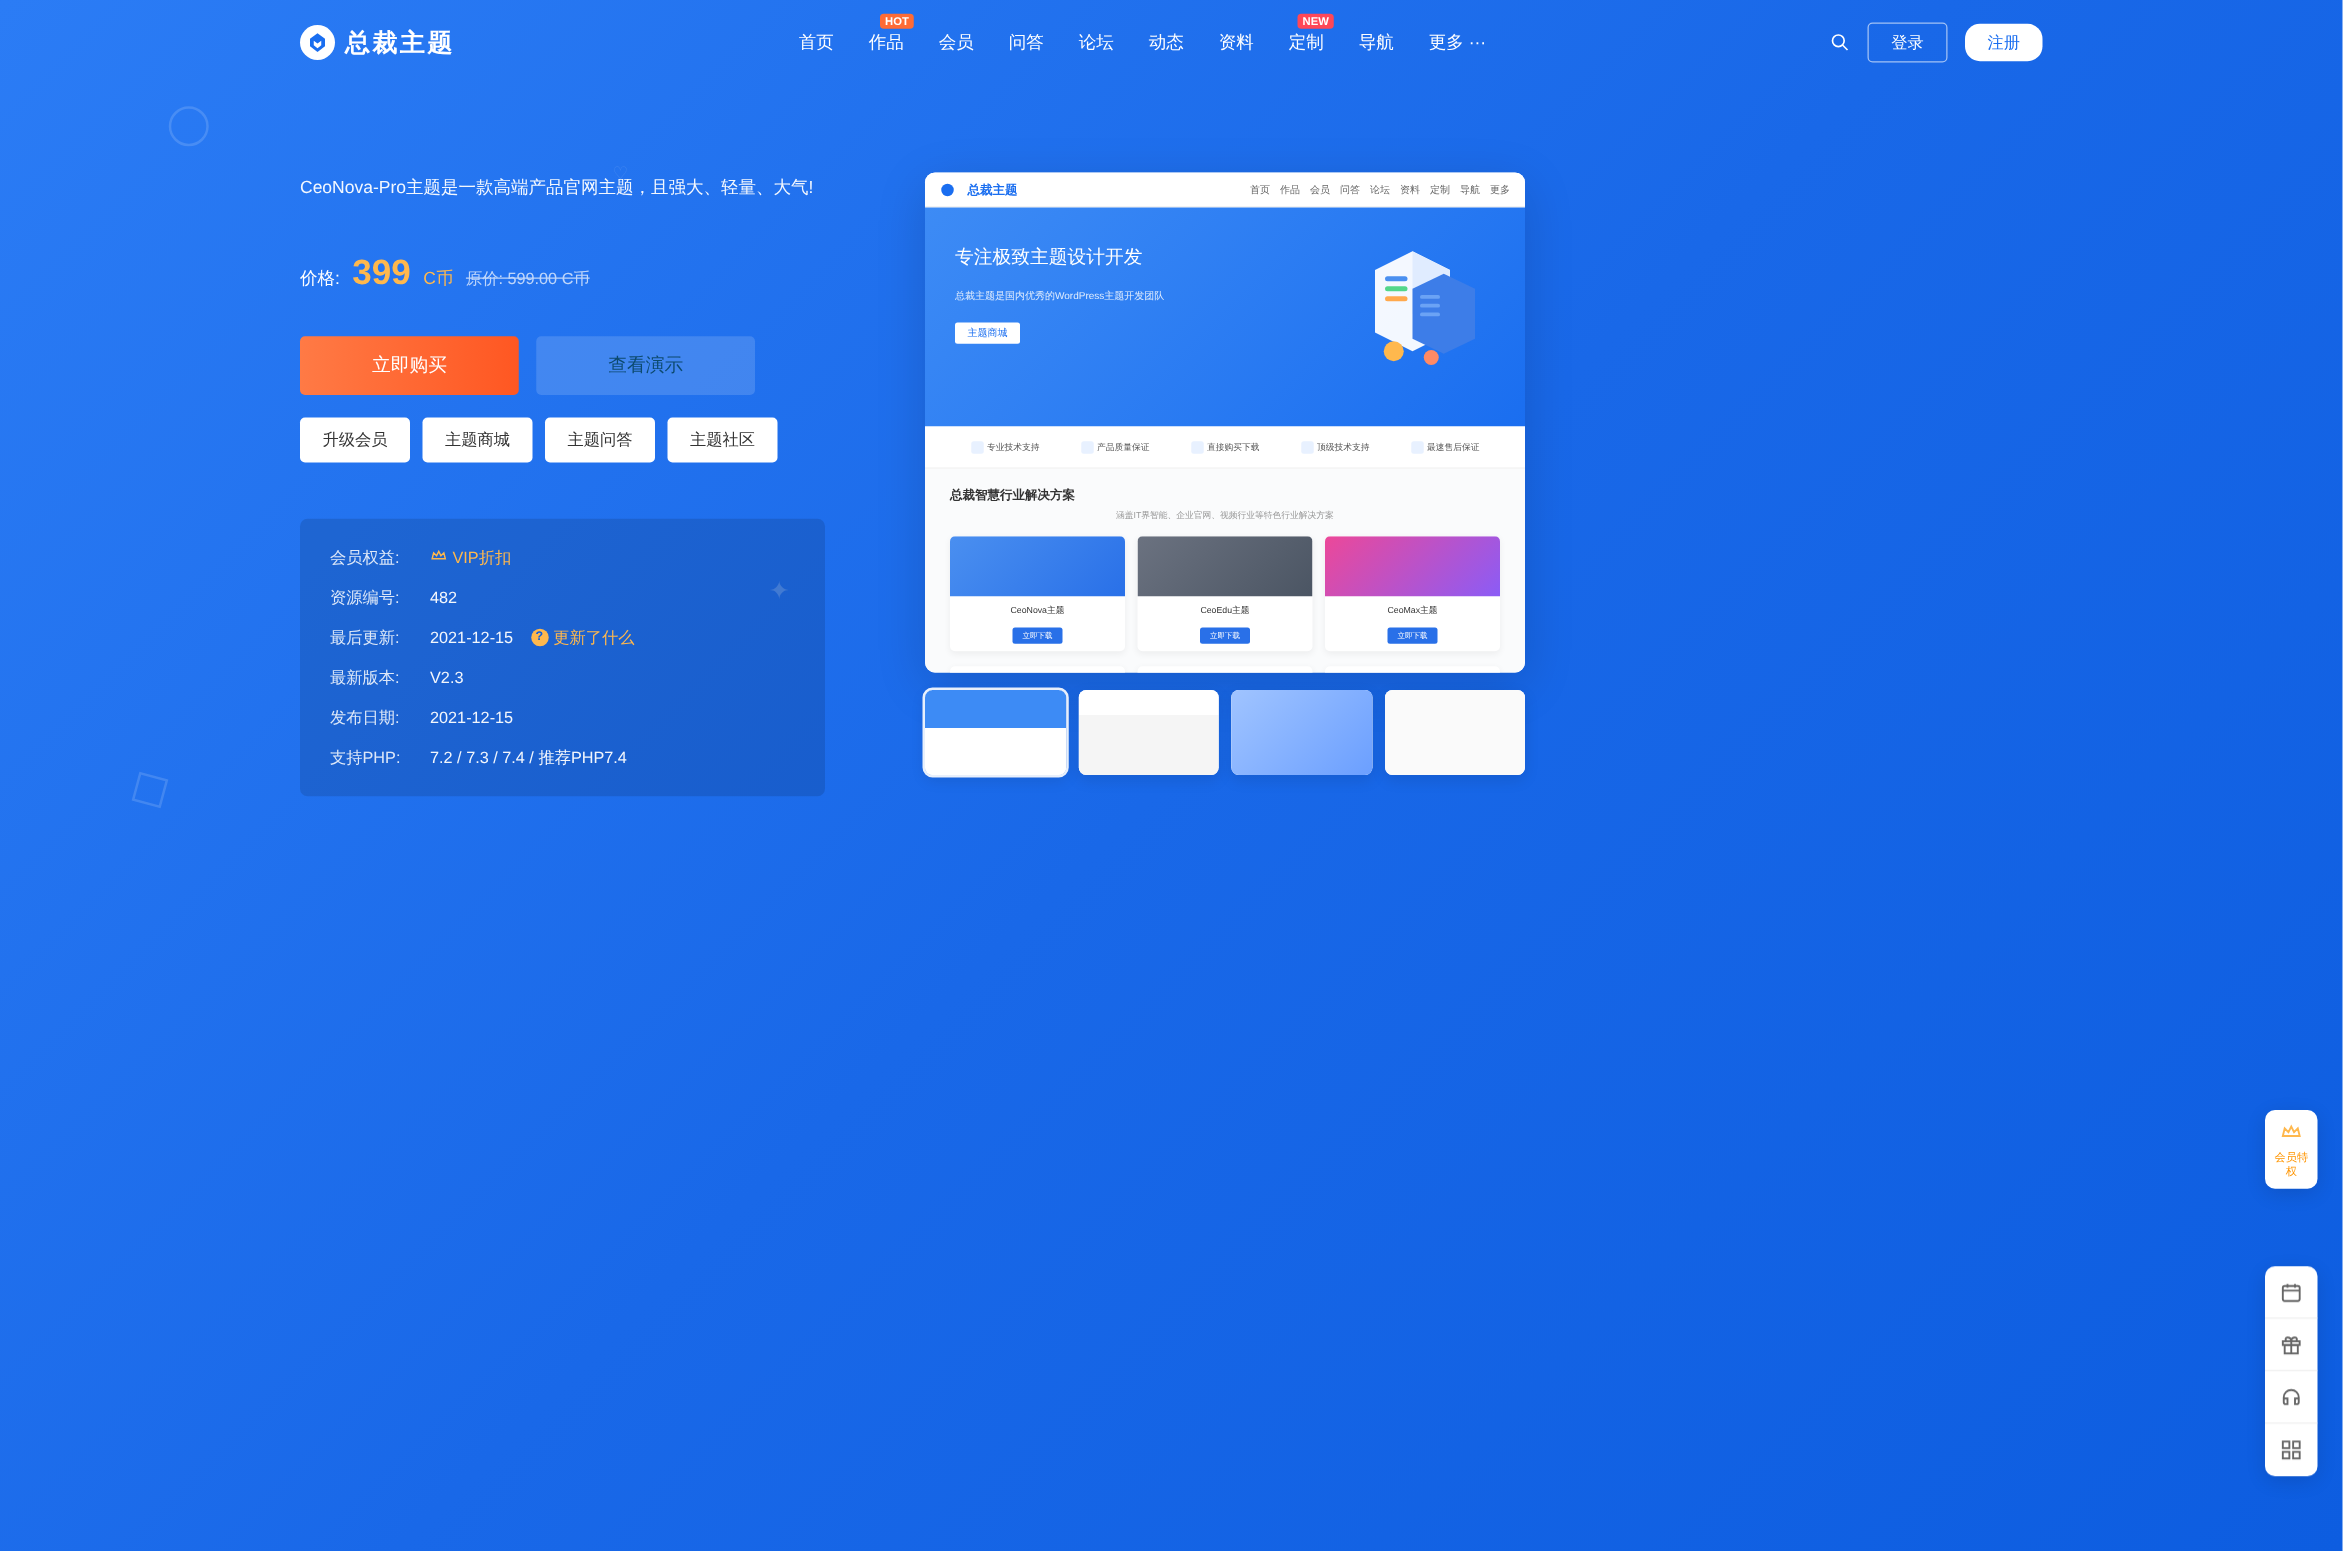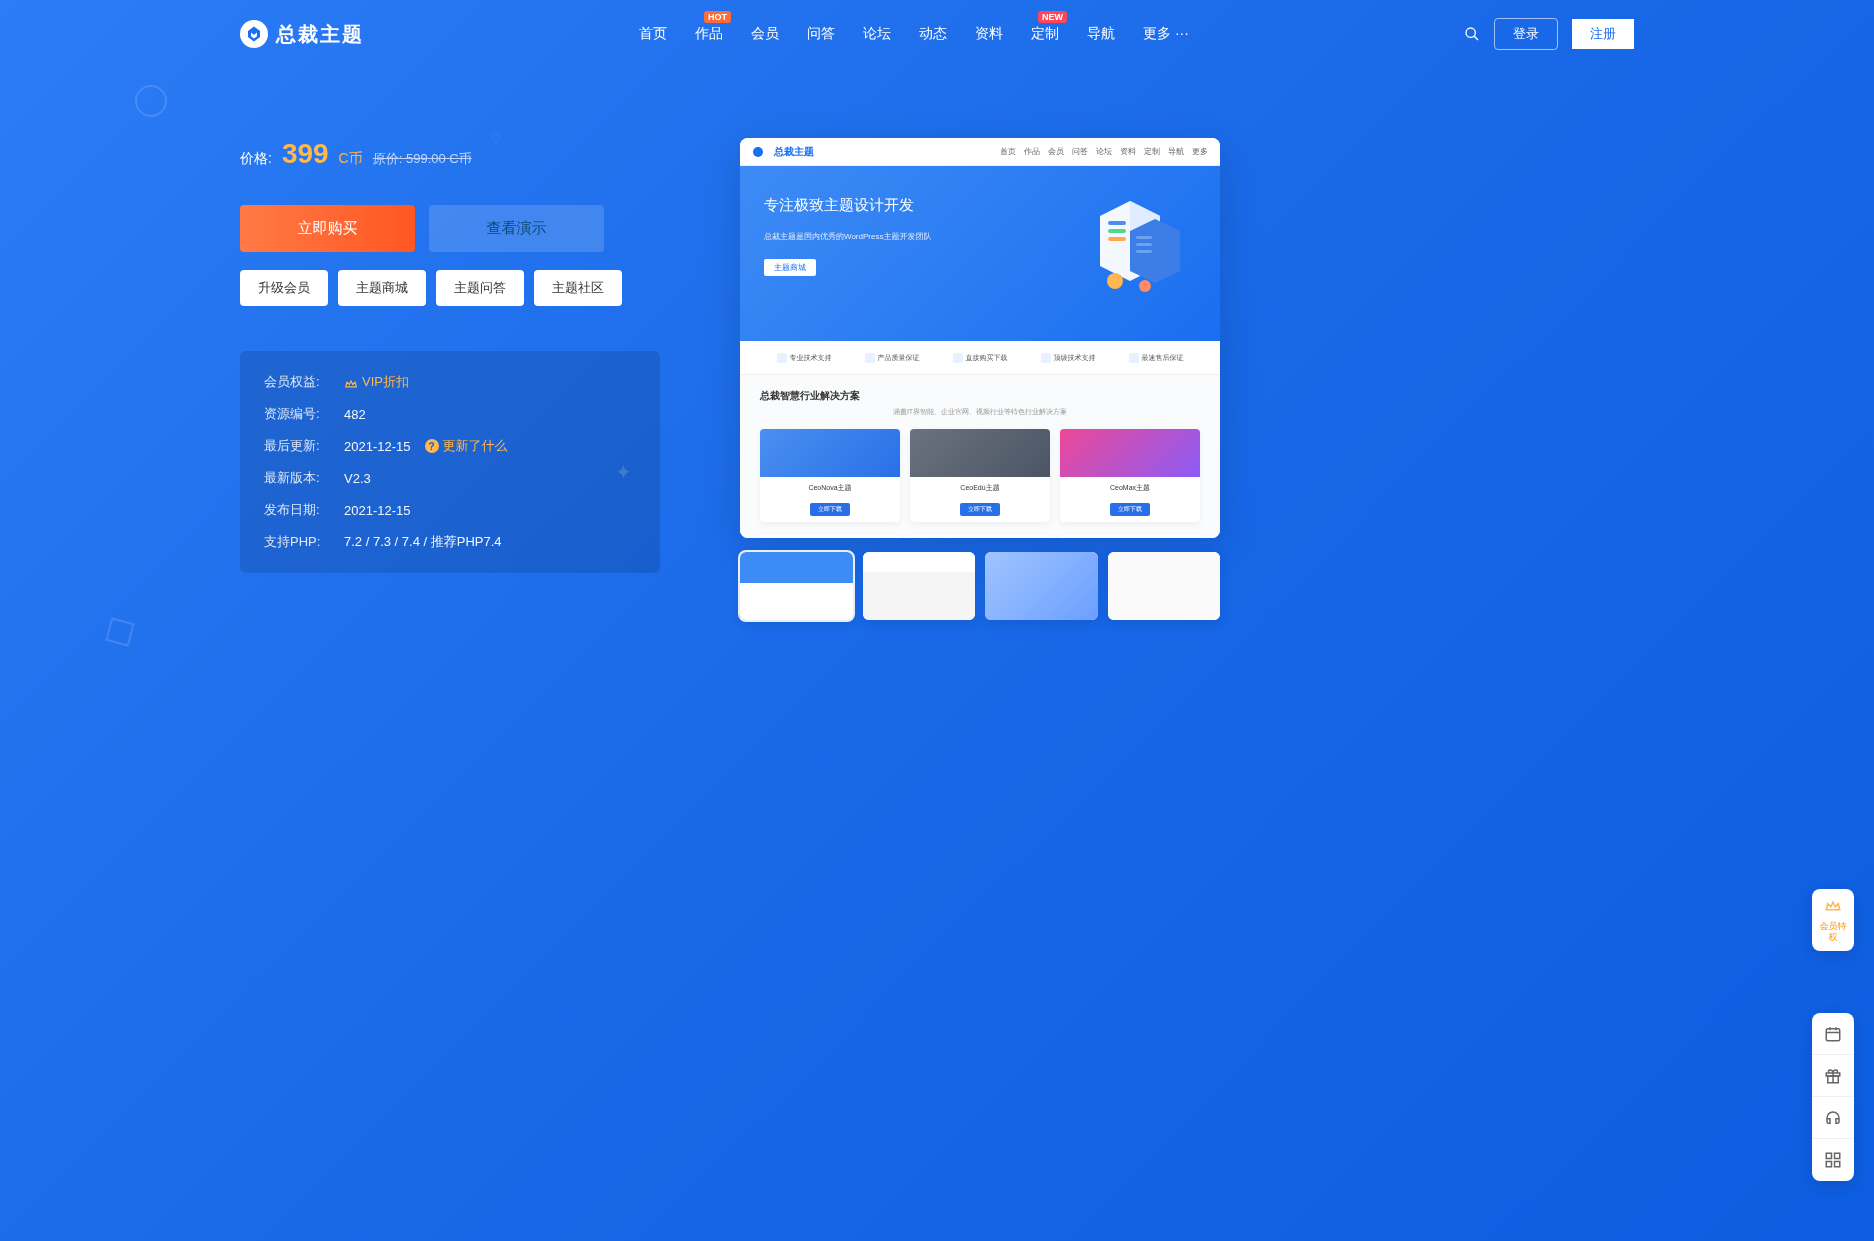--- a/index.html
+++ b/index.html
@@ -9,41 +9,41 @@
 .logo-icon{width:28px;height:28px;background:#fff;border-radius:50%;display:flex;align-items:center;justify-content:center;color:#1a6ef0;font-weight:bold;font-size:18px}
 .logo-text{font-size:20px;font-weight:bold;letter-spacing:2px}
 .nav{display:flex;align-items:center;gap:28px}
 .nav-item{color:#fff;font-size:14px;cursor:pointer;position:relative;text-decoration:none}
 .nav-badge{position:absolute;top:-14px;right:-8px;font-size:9px;padding:1px 4px;border-radius:3px;font-weight:bold}
 .badge-hot{background:#ff6b35}
 .badge-new{background:#ff4757}
 .nav-right{display:flex;align-items:center;gap:14px}
 .search-icon{width:16px;height:16px;cursor:pointer}
 .btn-login{border:1px solid rgba(255,255,255,0.6);background:transparent;color:#fff;padding:6px 18px;border-radius:4px;font-size:13px;cursor:pointer}
-.btn-register{background:#fff;color:#1a6ef0;padding:6px 18px;border-radius:0;font-size:13px;border:none;cursor:pointer}
+.btn-register{background:#fff;color:#1a6ef0;padding:6px 18px;border-radius:12px;font-size:13px;border:none;cursor:pointer}
 .main{display:flex;padding:70px 240px 60px;gap:80px;position:relative;z-index:5}
 .left{flex:0 0 420px}
 .title{font-size:30px;font-weight:bold;margin-bottom:18px}
 .desc{font-size:14px;line-height:1.7;opacity:0.95;margin-bottom:40px}
 .price-row{display:flex;align-items:baseline;gap:10px;margin-bottom:35px}
 .price-label{font-size:14px}
 .price-val{font-size:28px;color:#ffb84d;font-weight:bold}
 .price-unit{font-size:14px;color:#ffb84d}
 .price-orig{font-size:13px;opacity:0.7;text-decoration:line-through}
 .action-row{display:flex;gap:14px;margin-bottom:18px}
 .btn-buy{background:linear-gradient(90deg,#ff7a45,#ff5722);border:none;color:#fff;padding:14px 0;width:175px;border-radius:4px;font-size:15px;cursor:pointer}
 .btn-demo{background:rgba(255,255,255,0.15);border:none;color:#0c4a6e;padding:14px 16px;width:175px;border-radius:4px;font-size:15px;cursor:pointer}
 .link-row{display:flex;gap:10px;margin-bottom:45px}
 .link-btn{background:#fff;color:#333;border:none;padding:9px 18px;border-radius:4px;font-size:13px;cursor:pointer}
 .info-box{background:rgba(0,0,0,0.12);border-radius:6px;padding:22px 24px}
 .info-row{display:flex;align-items:center;margin-bottom:14px;font-size:13px}
 .info-row:last-child{margin-bottom:0}
 .info-label{width:80px;opacity:0.85}
 .info-val{opacity:0.95}
-.vip-tag{color:#ffb84d;display:flex;align-items:flex-end;gap:4px}
+.vip-tag{color:#ffb84d;display:flex;align-items:flex-start;gap:4px}
 .crown-icon{width:14px;height:14px}
 .update-link{color:#ffb84d;margin-left:14px;display:flex;align-items:center;gap:4px}
 .q-icon{width:14px;height:14px;background:#ffb84d;color:#0d5de0;border-radius:50%;display:inline-flex;align-items:center;justify-content:center;font-size:10px;font-weight:bold}
 .right{flex:1;max-width:480px}
 .preview-main{width:100%;height:400px;background:#fff;border-radius:8px;overflow:hidden;margin-bottom:14px;box-shadow:0 10px 40px rgba(0,0,0,0.15)}
 .preview-header{height:28px;background:#fff;border-bottom:1px solid #eee;display:flex;align-items:center;padding:0 12px;gap:10px}
 .preview-logo{font-size:10px;color:#1a6ef0;font-weight:bold}
 .preview-nav{display:flex;gap:8px;margin-left:auto;font-size:8px;color:#666}
 .preview-hero{height:175px;background:linear-gradient(135deg,#3d8bf5,#1a6ef0);position:relative;padding:30px 24px}
 .preview-hero-title{font-size:15px;font-weight:normal;margin-bottom:16px}
@@ -120,20 +120,21 @@
         <circle cx="10" cy="10" r="7"></circle>
         <line x1="21" y1="21" x2="15" y2="15"></line>
       </svg>
     <button class="btn-login">登录</button>
     <button class="btn-register">注册</button>
   </div>
 </header>
 
 <main class="main">
   <div class="left">
+    <p class="desc">CeoNova-Pro主题是一款高端产品官网主题，且强大、轻量、大气!</p>
     <div class="price-row">
       <span class="price-label">价格:</span>
       <span class="price-val">399</span>
       <span class="price-unit">C币</span>
       <span class="price-orig">原价:  599.00 C币</span>
     </div>
     <div class="action-row">
       <button class="btn-buy">立即购买</button>
       <button class="btn-demo">查看演示</button>
     </div>

